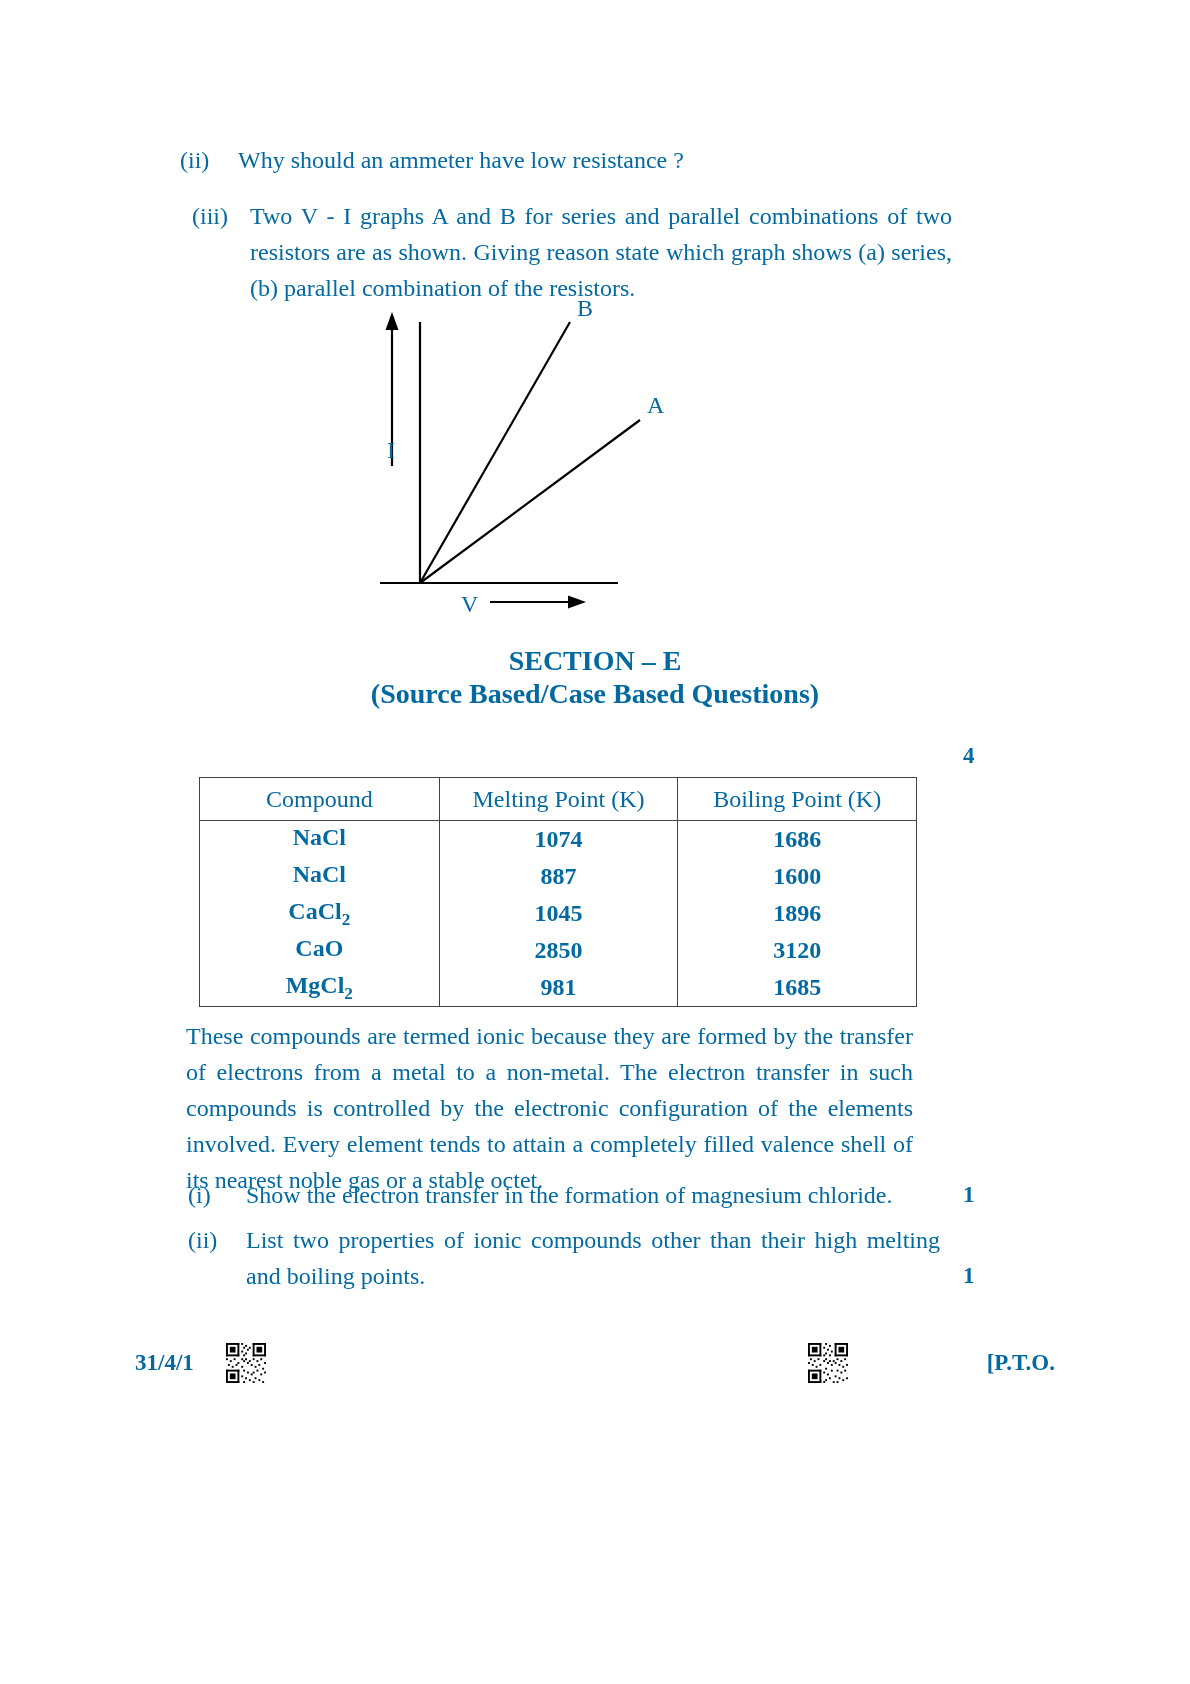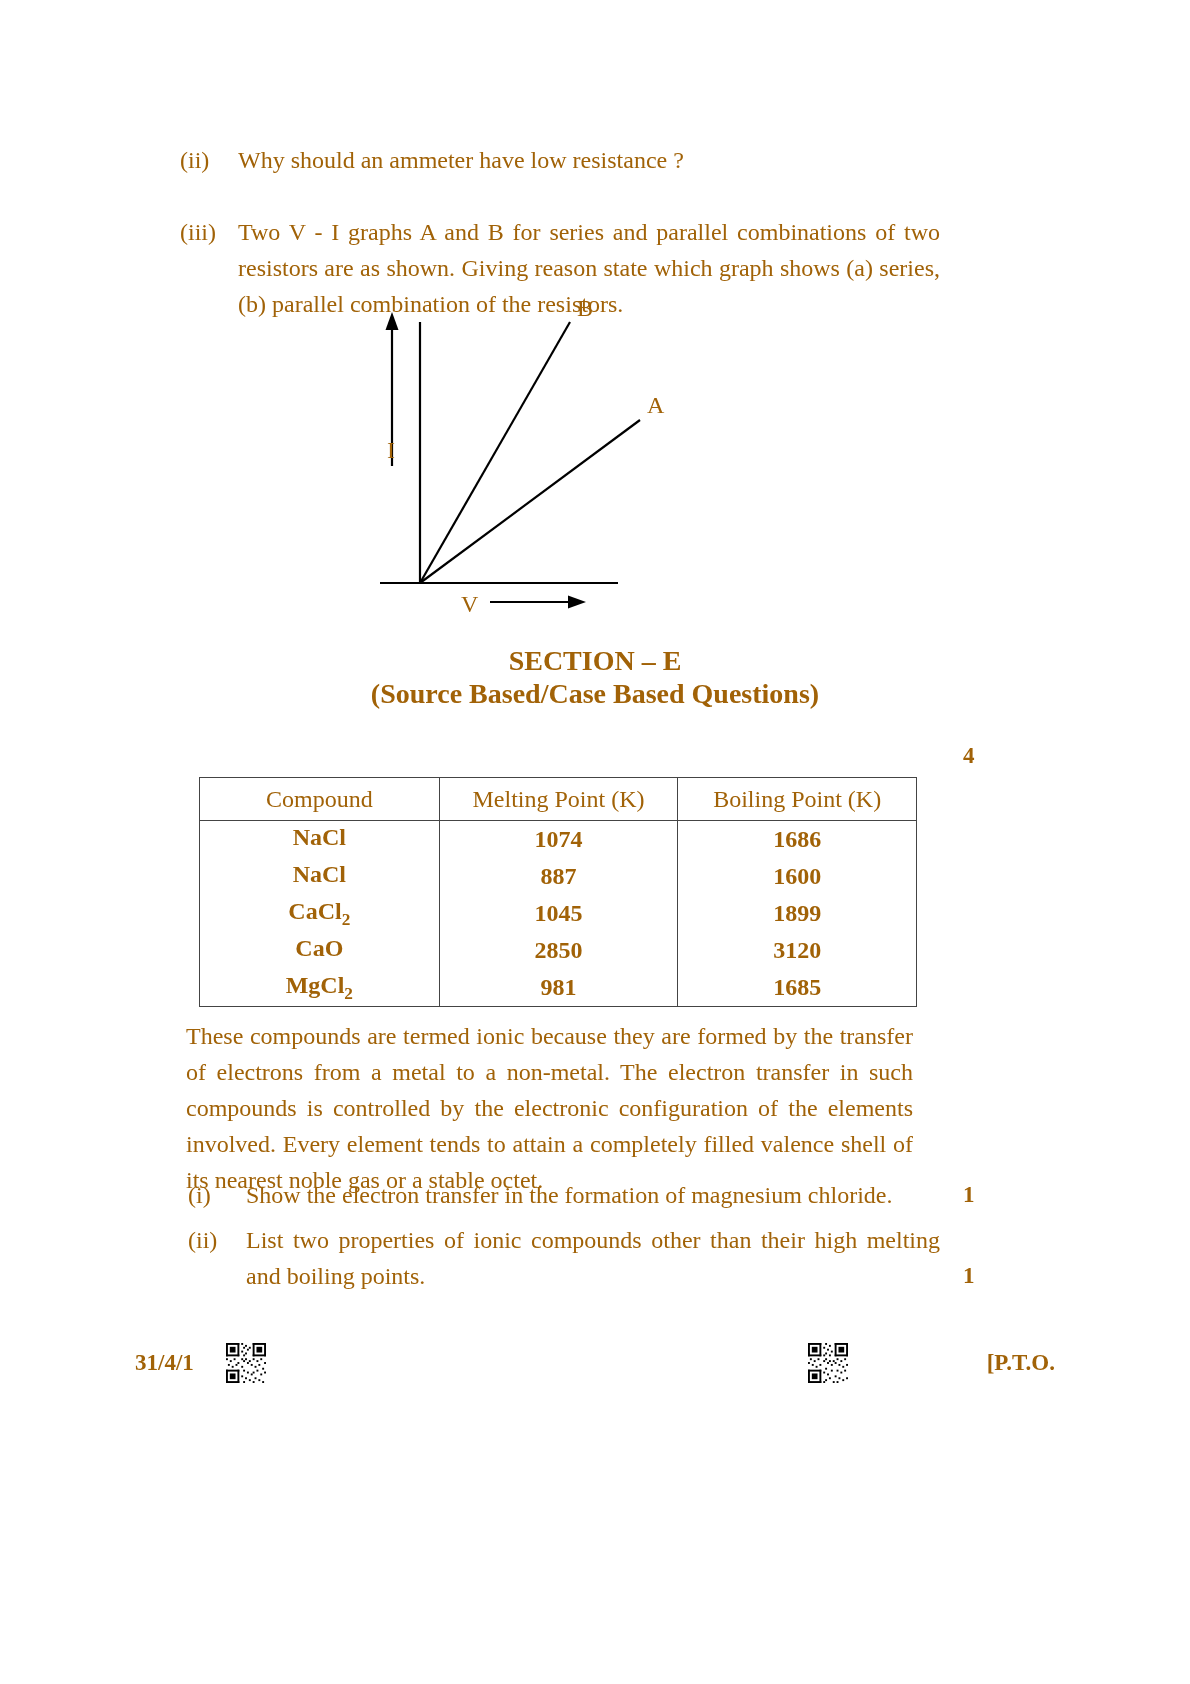--- a/index.html
+++ b/index.html
@@ -6,21 +6,21 @@
     margin: 0;
     padding: 0;
     background: #ffffff;
   }
   .page {
     position: relative;
     width: 1168px;
     height: 1684px;
     background: #ffffff;
     font-family: "Liberation Serif", "DejaVu Serif", serif;
-    color: #a16207;
+    color: #0369a1;
     overflow: hidden;
   }
 
   
   .q-row {
     position: absolute;
     display: flex;
     align-items: flex-start;
   }
   .q-marker {
@@ -142,21 +142,21 @@
 </head>
 <body>
 
 <div class="page">
 
   <div class="q-row" style="left:180px; top:142px; width:790px;">
     <div class="q-marker" style="width:58px;">(ii)</div>
     <div class="q-body nojustify">Why should an ammeter have low resistance ?</div>
   </div>
 
-  <div class="q-row" style="left:180px; top:198px; width:760px;margin-top:16px;">
+  <div class="q-row" style="left:192px; top:198px; width:760px;">
     <div class="q-marker" style="width:58px;">(iii)</div>
     <div class="q-body">Two V - I graphs A and B for series and parallel combinations of two resistors are as shown. Giving reason state which graph shows (a) series, (b) parallel combination of the resistors.</div>
   </div>
 
   <div class="graph-wrap">
     <svg width="430" height="370" viewBox="0 0 430 370">
 
       <g>
         <line x1="62" y1="170" x2="62" y2="28" stroke="#000" stroke-width="2.2"></line>
         <polygon points="62,16 55.5,34 68.5,34" fill="#000"></polygon>
@@ -207,21 +207,21 @@
         <td>1686</td>
       </tr>
       <tr>
         <td><span>NaCl</span><sub></sub></td>
         <td>887</td>
         <td>1600</td>
       </tr>
       <tr>
         <td><span>CaCl</span><sub>2</sub></td>
         <td>1045</td>
-        <td>1899</td>
+        <td>1896</td>
       </tr>
       <tr>
         <td><span>CaO</span><sub></sub></td>
         <td>2850</td>
         <td>3120</td>
       </tr>
       <tr>
         <td><span>MgCl</span><sub>2</sub></td>
         <td>981</td>
         <td>1685</td>

